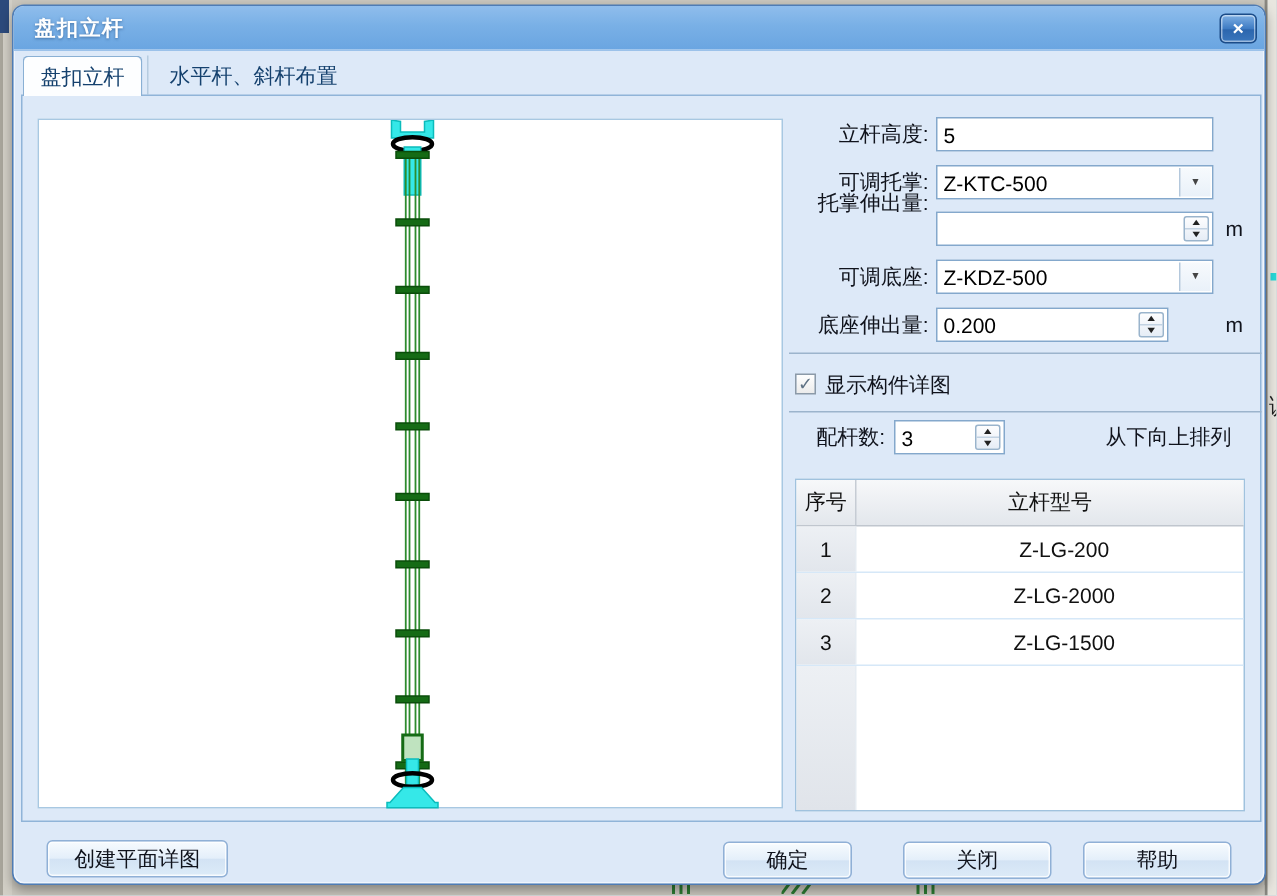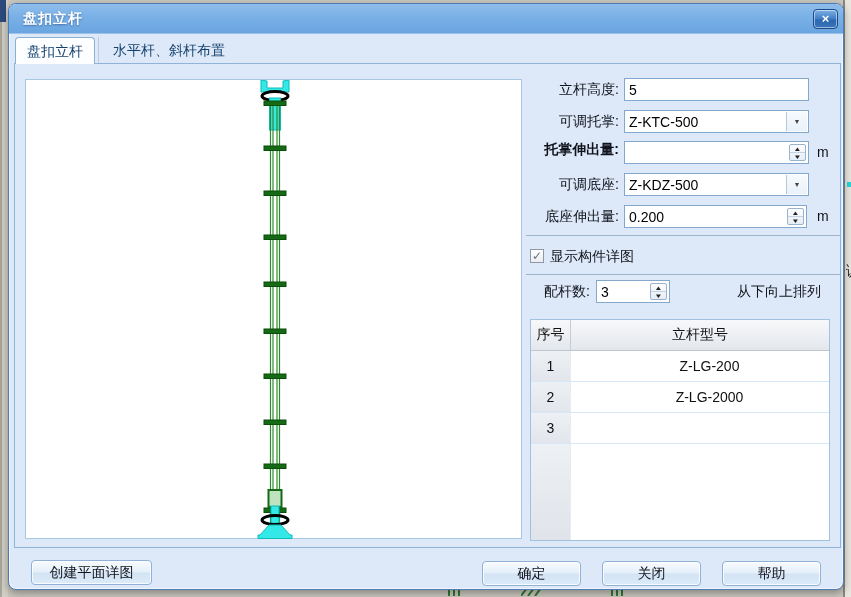--- a/index.html
+++ b/index.html
@@ -170,21 +170,21 @@
     </div>
 
     <span class="flabel" style="left:484px; top:46px;">可调托掌:</span>
     <div class="finput" style="left:609px; top:46px; width:185px;">
       <input value="Z-KTC-500" style="">
       <div class="combo-btn">
           <span>▼</span>
         </div>
     </div>
 
-    <span class="flabel" style="left:484px; top:74px;font-weight:bold;">托掌伸出量:</span>
+    <span class="flabel" style="left:484px; top:60px;">托掌伸出量:</span>
     <div class="finput" style="left:609px; top:77px; width:185px;">
       <div class="spinbox">
         <div class="cell up">
             <span>▲</span>
           </div>
         <div class="cell">
             <span>▼</span>
           </div>
       </div>
     </div>
@@ -192,21 +192,21 @@
 
     <span class="flabel" style="left:484px; top:109px;">可调底座:</span>
     <div class="finput" style="left:609px; top:109px; width:185px;">
       <input value="Z-KDZ-500" style="">
       <div class="combo-btn">
           <span>▼</span>
         </div>
     </div>
 
     <span class="flabel" style="left:484px; top:141px;">底座伸出量:</span>
-    <div class="finput" style="left:609px; top:141px; width:183px;">
+    <div class="finput" style="left:609px; top:141px; width:155px;">
       <input value="0.200" style="">
       <div class="spinbox">
         <div class="cell up">
             <span>▲</span>
           </div>
         <div class="cell">
             <span>▼</span>
           </div>
       </div>
     </div>
@@ -243,26 +243,27 @@
       <div class="t-row">
         <div class="c1">1</div>
         <div class="c2">Z-LG-200</div>
       </div>
       <div class="t-row">
         <div class="c1">2</div>
         <div class="c2">Z-LG-2000</div>
       </div>
       <div class="t-row">
         <div class="c1">3</div>
+        <div class="c2">Z-LG-1500</div>
       </div>
       <div class="t-fill">
           <div class="c1"></div>
         </div>
     </div>
 
   </div>
 
   <div class="btn" style="left:22px; top:556px; width:121px;">创建平面详图</div>
-  <div class="btn" style="left:473px; top:557px; width:99px;">确定</div>
+  <div class="btn" style="left:473px; top:557px; width:86px;">确定</div>
   <div class="btn" style="left:593px; top:557px; width:99px;">关闭</div>
   <div class="btn" style="left:713px; top:557px; width:99px;">帮助</div>
 
 </div>
 
 </body></html>

